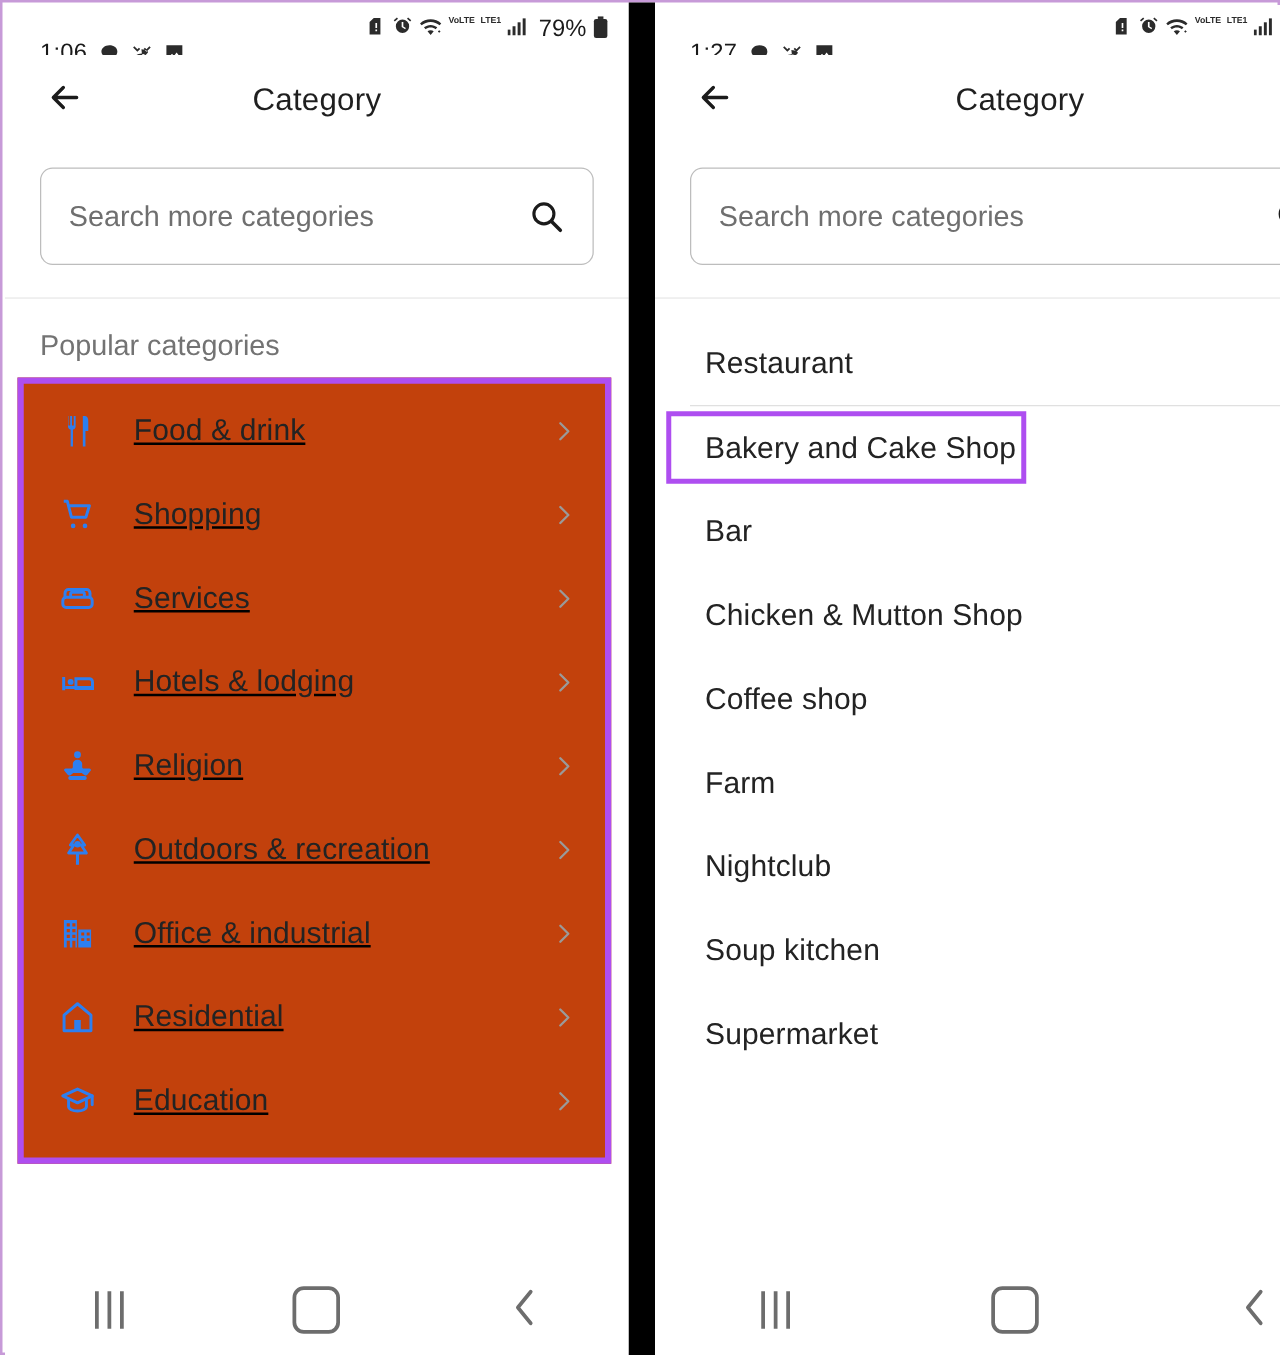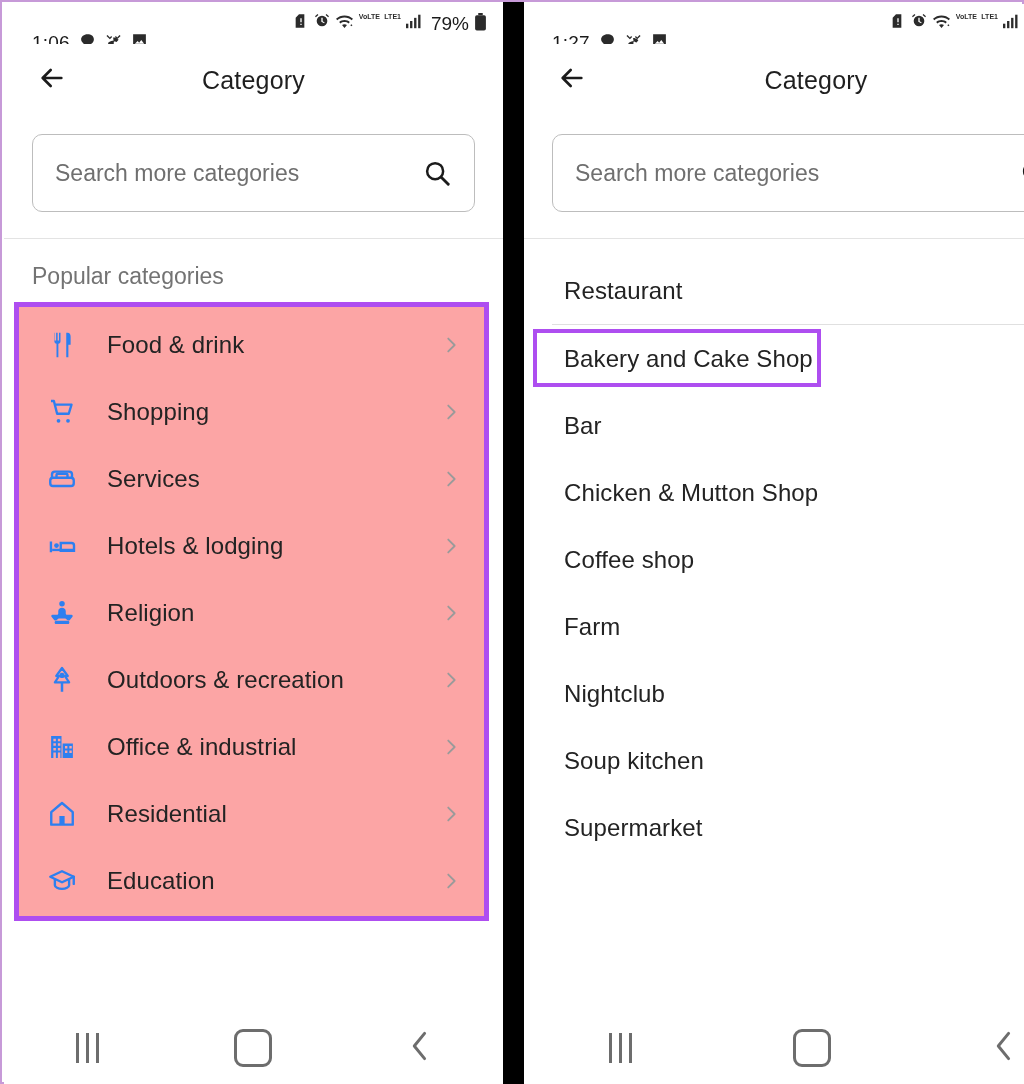--- a/index.html
+++ b/index.html
@@ -30,21 +30,21 @@
   .panel.right{left:522px;width:576px;}
 
   
   .statusbar{
     height:40px;display:flex;align-items:center;
     justify-content:space-between;
     padding:0 16px 0 28px;
     box-sizing:border-box;
     background:#fff;
   }
-  .sb-left{display:flex;gap:9px;margin-top:37px;}
+  .sb-left{display:flex;align-items:center;gap:9px;margin-top:37px;}
   .sb-time{font-size:19px;color:#1a1a1a;letter-spacing:.2px;font-family:"Liberation Sans",sans-serif;}
   .sb-right{display:flex;align-items:flex-start;gap:5px;}
   .sb-batt-pct{font-size:19px;color:#1a1a1a;margin-left:2px;}
   .ic{display:inline-block;line-height:0;}
   .volte{
     font-size:7px;line-height:7px;color:#2b2b2b;text-align:center;
     font-family:"Liberation Sans",sans-serif;font-weight:bold;
   }
 
   
@@ -91,22 +91,23 @@
   .section-title{
     font-size:23px;font-weight:normal;color:#737373;
     padding:24px 28px 12px 28px;
     font-family:"Liberation Sans",sans-serif;
   }
 
   
   .hl-box{
     margin:0 14px 0 10px;
     border:5px solid #ae4ef0;
-    background:#fca5a5;
-    padding:4px 0 2px 0;
+    background:#c2410c;
+    padding:4px 0 12px 0;
+    text-decoration:underline;
   }
 
   .cat-row{
     display:flex;align-items:center;
     height:67px;padding:0 22px 0 20px;
     box-sizing:border-box;cursor:pointer;
   }
   .cat-ico{
     width:46px;flex:0 0 46px;display:flex;align-items:center;justify-content:center;
   }

